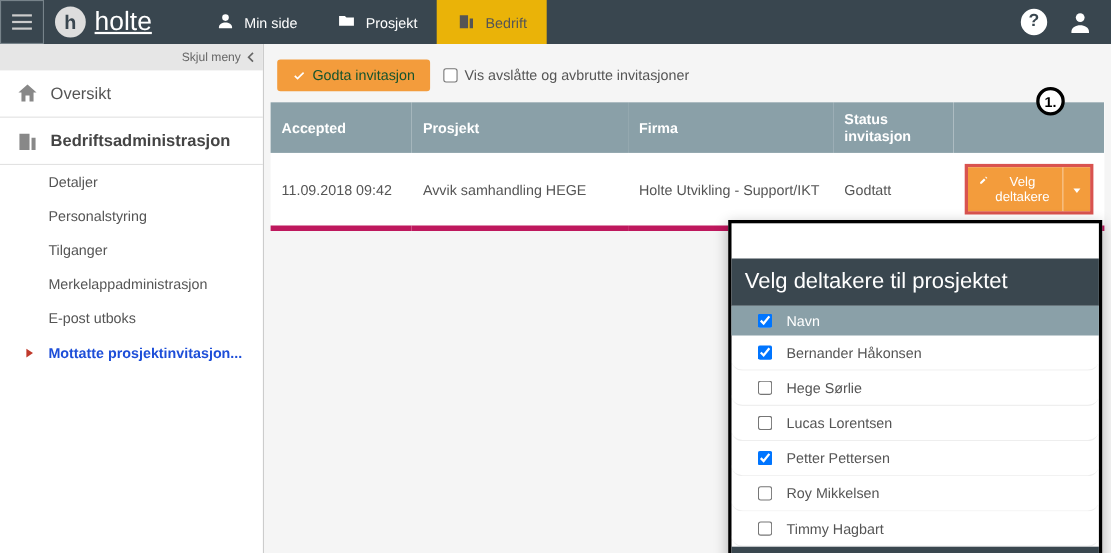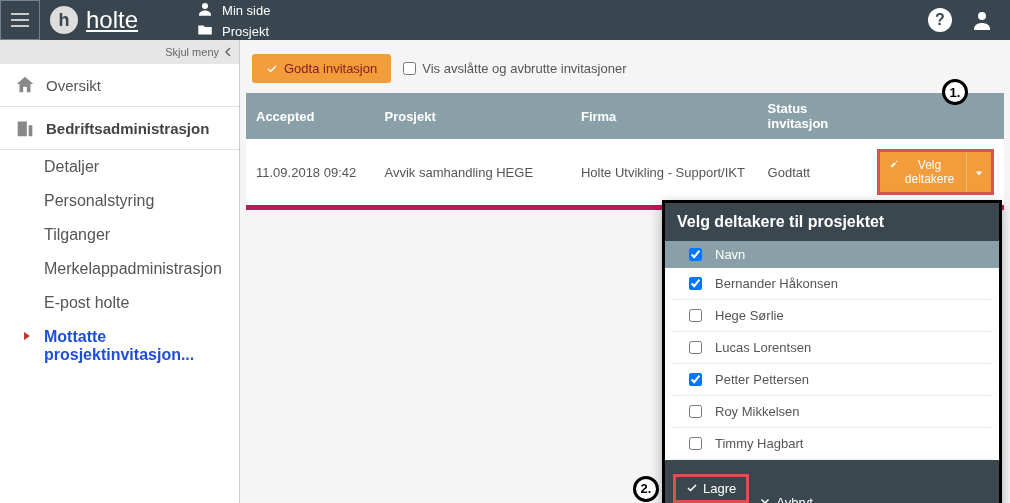--- a/index.html
+++ b/index.html
@@ -5,58 +5,58 @@
   * { box-sizing: border-box; margin: 0; padding: 0; }
   body { font-family: Arial, Helvetica, sans-serif; font-size: 13px; color: #333; background: #e6e6e6; width:1010px; height:503px; overflow:hidden; }
   .header { background:#39464f; height:40px; display:flex; align-items:center; color:#fff; }
   .hamburger { width:40px; height:40px; border:1px solid #77838a; display:flex; align-items:center; justify-content:center; margin-right:10px; cursor:pointer; }
   .hamburger div { width:18px; height:2px; background:#ccc; position:relative; }
   .hamburger div::before,.hamburger div::after{content:"";position:absolute;left:0;width:18px;height:2px;background:#ccc;}
   .hamburger div::before{top:-6px;} .hamburger div::after{top:6px;}
   .logo { display:flex; align-items:center; gap:8px; margin-right:40px; }
   .logo-circle { width:28px; height:28px; border-radius:50%; background:#ddd; display:flex; align-items:center; justify-content:center; color:#39464f; font-weight:bold; font-size:18px; }
   .logo-text { font-size:24px; font-weight:300;text-decoration:underline; }
-  .nav { display:flex; height:40px;flex-direction:column; }
+  .nav { display:flex; height:40px; }
   .nav-item { display:flex; align-items:center; gap:8px; padding:0 18px; color:#fff; cursor:pointer; }
-  .nav-item.active { background:#fca5a5; color:#555;font-style:italic; }
+  .nav-item.active { background:#eab308; color:#555; }
   .nav-icon svg { width:18px; height:18px; fill:currentColor; }
   .header-right { margin-left:auto; display:flex; align-items:center; gap:14px; padding-right:14px;}
   .header-right .icon { width:28px; height:28px; color:#fff; display:flex; align-items:center; justify-content:center; }
   .help-circle{width:24px;height:24px;border-radius:50%;background:#fff;color:#39464f;display:flex;align-items:center;justify-content:center;font-weight:bold;font-size:16px;}
   .user-icon svg{width:24px;height:24px;fill:#fff;}
   .body { display:flex; height:calc(100% - 40px); }
   .sidebar { width:240px; background:#fff; border-right:1px solid #ccc; display:flex; flex-direction:column;}
   .skjul-bar { background:#e6e6e6; height:24px; display:flex; align-items:center; justify-content:flex-end; padding-right:6px; font-size:11px; color:#666; gap:4px; cursor:pointer;}
   .skjul-bar svg{width:10px;height:10px;fill:#666;}
   .side-section { display:flex; align-items:center; gap:10px; padding:10px 14px; font-size:15px; color:#555; border-bottom:1px solid #e2e2e2; cursor:pointer;}
   .side-section.bold { font-weight:bold; color:#444; }
   .side-section svg { width:22px; height:22px; fill:#888; }
-  .side-sub { padding:8px 14px 8px 44px; font-size:16px; color:#555; cursor:pointer; position:relative;}
+  .side-sub { padding:8px 14px 8px 44px; font-size:13px; color:#555; cursor:pointer; position:relative;}
   .side-sub.active { font-weight:bold; color:#1d4ed8; }
   .side-sub.active::before{content:"";position:absolute;left:24px;top:12px;width:0;height:0;border-left:6px solid #c0392b;border-top:4px solid transparent;border-bottom:4px solid transparent;}
   .main { flex:1; background:#f5f5f5; padding:10px 6px; position:relative;}
   .toolbar { display:flex; align-items:center; gap:12px; padding:4px 6px 10px 6px;}
-  .btn-orange { background:#f39c3c; color:#7f1d1d; border:none; border-radius:3px; padding:7px 14px; display:flex; align-items:center; gap:6px; cursor:pointer; font-size:13px;}
+  .btn-orange { background:#f39c3c; color:#14532d; border:none; border-radius:3px; padding:7px 14px; display:flex; align-items:center; gap:6px; cursor:pointer; font-size:13px;}
   .btn-orange svg{width:12px;height:12px;fill:#fff;}
   .checkbox-row { display:flex; align-items:center; gap:6px; color:#555; font-size:13px;}
   .checkbox-row input{cursor:pointer;}
   table.grid { width:100%; border-collapse:collapse; background:#fff; }
   table.grid th { background:#8aa0a8; color:#fff; text-align:left; padding:8px 10px; font-weight:bold; font-size:13px;}
   table.grid td { padding:10px; border-bottom:5px solid #be185d; color:#555; font-size:13px;}
   .col-accepted{width:130px;margin-left:11px;} .col-prosjekt{width:200px;} .col-firma{width:190px;} .col-status{width:110px;}
   .velg-cell{ text-align:right; position:relative;}
   .badge-num{position:absolute;width:26px;height:26px;border:3px solid #000;border-radius:50%;background:#fff;display:flex;align-items:center;justify-content:center;font-weight:bold;font-size:13px;color:#000;}
   .badge-1{top:-14px; right:36px;}
   .velg-btn-wrap{border:3px solid #d9534f; display:inline-flex;}
   .btn-velg{background:#f39c3c;color:#fff;border:none;padding:6px 10px;display:flex;gap:5px;cursor:pointer;font-size:12px;}
   .btn-velg svg{width:12px;height:12px;fill:#fff;}
   .btn-velg-dd{background:#f39c3c;color:#fff;border:none;border-left:1px solid rgba(255,255,255,0.3);padding:6px 8px;cursor:pointer;}
   .btn-velg-dd svg{width:8px;height:8px;fill:#fff;}
   .popup{position:absolute; top:160px; right:8px; width:340px; border:3px solid #000; background:#fff; box-shadow:0 4px 12px rgba(0,0,0,0.3);}
-  .popup-header{background:#3a474f;color:#fff;padding:10px 12px;font-size:16px;font-weight:bold;}
+  .popup-header{background:#3a474f;color:#fff;padding:10px 12px;font-size:20px;font-weight:normal;margin-top:32px;}
   .popup-thead{background:#8aa0a8;color:#fff;display:flex;align-items:center;padding:6px 10px;font-size:13px;}
   .popup-thead .chk{width:40px;display:flex;justify-content:center;}
   .popup-row{display:flex;align-items:center;padding:8px 10px;border-bottom:1px solid #eee;font-size:13px;color:#555;border-radius:10px;}
   .popup-row .chk{width:40px;display:flex;justify-content:center;}
   .popup-footer{background:#3a474f;padding:6px 8px;display:flex;align-items:center;gap:10px;}
   .popup-footer-wrap{position:relative;}
   .btn-lagre{background:#3a474f;color:#fff;border:3px solid #d9534f;padding:4px 10px;display:flex;align-items:center;gap:5px;cursor:pointer;font-size:13px;}
   .btn-lagre svg{width:12px;height:12px;fill:#fff;}
   .btn-avbryt{background:transparent;color:#fff;border:none;display:flex;align-items:center;gap:5px;cursor:pointer;font-size:13px;margin-top:29px;}
   .btn-avbryt svg{width:12px;height:12px;fill:#fff;}
@@ -125,21 +125,21 @@
     <div class="side-section bold">
       <svg viewBox="0 0 24 24">
           <path d="M4 21V5h10v16H4zm12 0V9h4v12h-4zM6 7h2v2H6zm0 4h2v2H6zm0 4h2v2H6zm4-8h2v2h-2zm0 4h2v2h-2zm0 4h2v2h-2z"></path>
         </svg>
       <span>Bedriftsadministrasjon</span>
     </div>
     <div class="side-sub"><span>Detaljer</span></div>
     <div class="side-sub"><span>Personalstyring</span></div>
     <div class="side-sub"><span>Tilganger</span></div>
     <div class="side-sub"><span>Merkelappadministrasjon</span></div>
-    <div class="side-sub"><span>E-post holte</span></div>
+    <div class="side-sub"><span>E-post utboks</span></div>
     <div class="side-sub active"><span>Mottatte prosjektinvitasjon...</span></div>
   </div>
 
   <div class="main">
     <div class="toolbar">
       <button class="btn-orange">
         <svg viewBox="0 0 24 24">
             <path d="M4 12l5 5L20 6" stroke="#fff" stroke-width="3" fill="none"></path>
           </svg>
         <span>Godta invitasjon</span>

